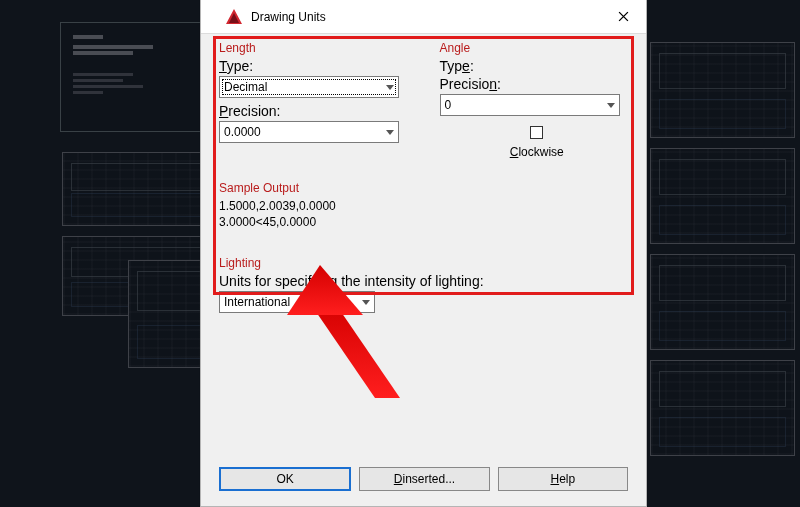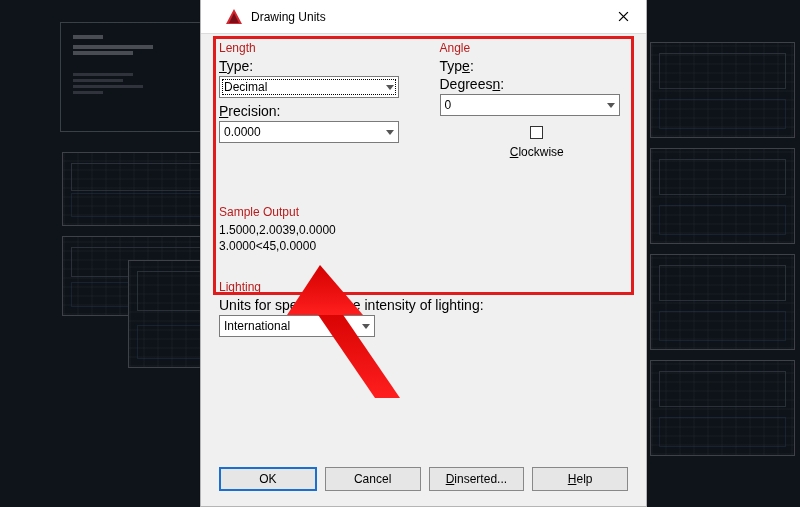--- a/index.html
+++ b/index.html
@@ -139,21 +139,21 @@
   .chk {
     display:flex; align-items:center; gap:6px;
     margin-top: 10px;
     flex-direction: column;
   }
   .chk-box{
     width:13px;height:13px;border:1px solid #333;background:#fff;
   }
 
   .section { padding: 6px 6px 0 6px; }
-  .section-title{padding-bottom:3px;margin-top:24px;}
+  .section-title{padding-bottom:3px;}
   .sample {
     padding-left:0px;
     line-height:16px;
   }
 
   .btnrow {
     position:absolute;
     left:18px; right:18px; bottom:15px;
     display:flex; gap:8px;
   }
@@ -248,21 +248,21 @@
             </span>
         </div>
       </div>
 
       <div class="col">
         <div class="fieldset-title">Angle</div>
         <div>
           <span class="lbl-inline"><span>Typ</span><span class="mnemonic">e</span><span>:</span></span>
         </div>
         <div>
-          <span class="lbl-inline"><span>Degrees</span><span class="mnemonic">n</span><span>:</span></span>
+          <span class="lbl-inline"><span>Precisio</span><span class="mnemonic">n</span><span>:</span></span>
         </div>
         <div class="combo">
           <span class="val">0</span>
           <span class="chev">
               <svg viewBox="0 0 8 5">
                 <path d="M0 0 L4 5 L8 0 Z" fill="#555"></path>
               </svg>
             </span>
         </div>
 
@@ -293,23 +293,20 @@
       </div>
     </div>
 
   </div>
 
   <div class="btnrow">
     <div class="btn ok">
         <span>OK</span>
       </div>
     <div class="btn">
-        <span>Cancel</span>
-      </div>
-    <div class="btn">
         <span><span class="mnemonic">D</span><span>inserted...</span></span>
       </div>
     <div class="btn">
         <span><span class="mnemonic">H</span><span>elp</span></span>
       </div>
   </div>
 
 </div>
 
 <div class="red-box"></div>

